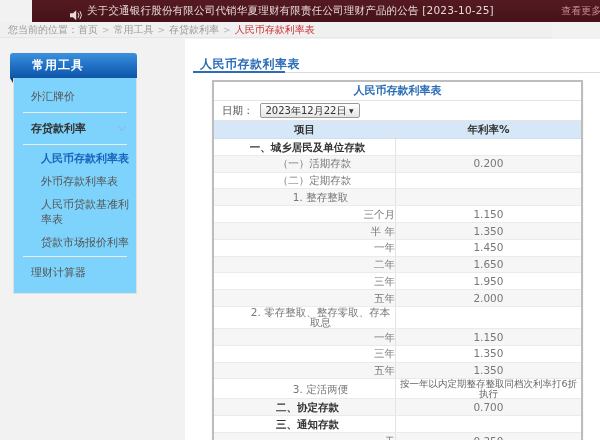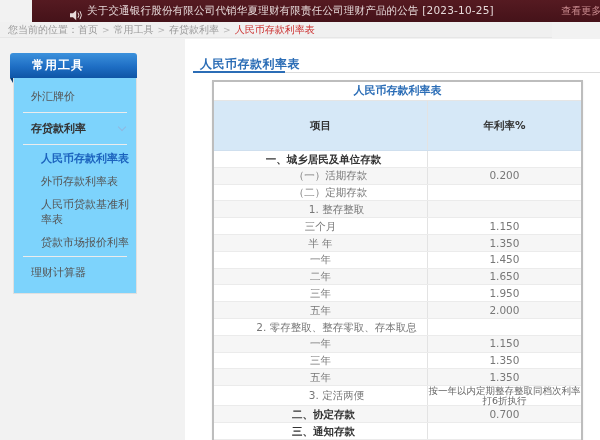--- a/index.html
+++ b/index.html
@@ -104,36 +104,36 @@
     border:1px solid #9a9a9a; border-radius:2px;
     background:linear-gradient(#ffffff,#e4e4e4);
     font-size:10px; color:#333;
     display:flex; align-items:center; justify-content:space-between;
     padding:0 5px; cursor:pointer;
   }
   .date-select .arrow { font-size:6px; color:#333; }
   table.rates { width:100%; border-collapse:collapse; table-layout:fixed; }
   table.rates th {
     background:#d6e8f7; height:17px; font-size:10.5px; color:#333;
-    font-weight:bold; text-align:center; padding:16px;
+    font-weight:bold; text-align:center; padding:0;
     border-bottom:1px solid #cfdfee;
   }
   table.rates th:first-child { width:49.3%; }
   table.rates th + th, table.rates td + td { border-left:1px solid #e3e3e3; }
   table.rates td {
     height:15.8px; padding:0; font-size:10.5px; color:#777;
     text-align:center; border-bottom:1px solid #ebebeb; line-height:1;
   }
   table.rates tbody tr:nth-child(even) { background:#f6f6f6; }
   table.rates tbody tr:last-child td { border-bottom:none; }
   td.item { text-align:left; }
   td.item.cat { font-weight:bold; color:#333; padding-left:6px; }
   td.item.l1 { padding-left:20px; }
   td.item.l2 { padding-left:32px; }
-  td.item.center { text-align:center; }
+  td.item.center { text-align:right; }
   td.rate.note { font-size:9.5px; color:#666; }
 </style>
 </head>
 <body>
 
 <div class="topbar">
   <span class="speaker">
     <svg width="13" height="11" viewBox="0 0 13 11">
       <polygon points="0,3.2 3,3.2 6.2,0.2 6.2,10.2 3,7.2 0,7.2" fill="#e8dada"></polygon>
       <path d="M8 2.6 q1.8 2.6 0 5.2" stroke="#e8dada" stroke-width="1" fill="none"></path>
@@ -166,20 +166,27 @@
       <div class="side-item">理财计算器</div>
     </div>
 </div>
 
 <div class="page-title">人民币存款利率表</div>
 <div class="title-underline"></div>
 <div class="title-underline-blue"></div>
 
 <div class="rate-box">
   <div class="t-title">人民币存款利率表</div>
+  <div class="t-date-row">
+    <span>日期：</span>
+    <span class="date-select">
+      <span>2023年12月22日</span>
+      <span class="arrow">▼</span>
+    </span>
+  </div>
   <table class="rates">
     <thead>
       <tr>
         <th>项目</th>
         <th>年利率%</th>
       </tr>
     </thead>
     <tbody id="rates-body">
         <tr>
           <td class="item cat">一、城乡居民及单位存款</td>

